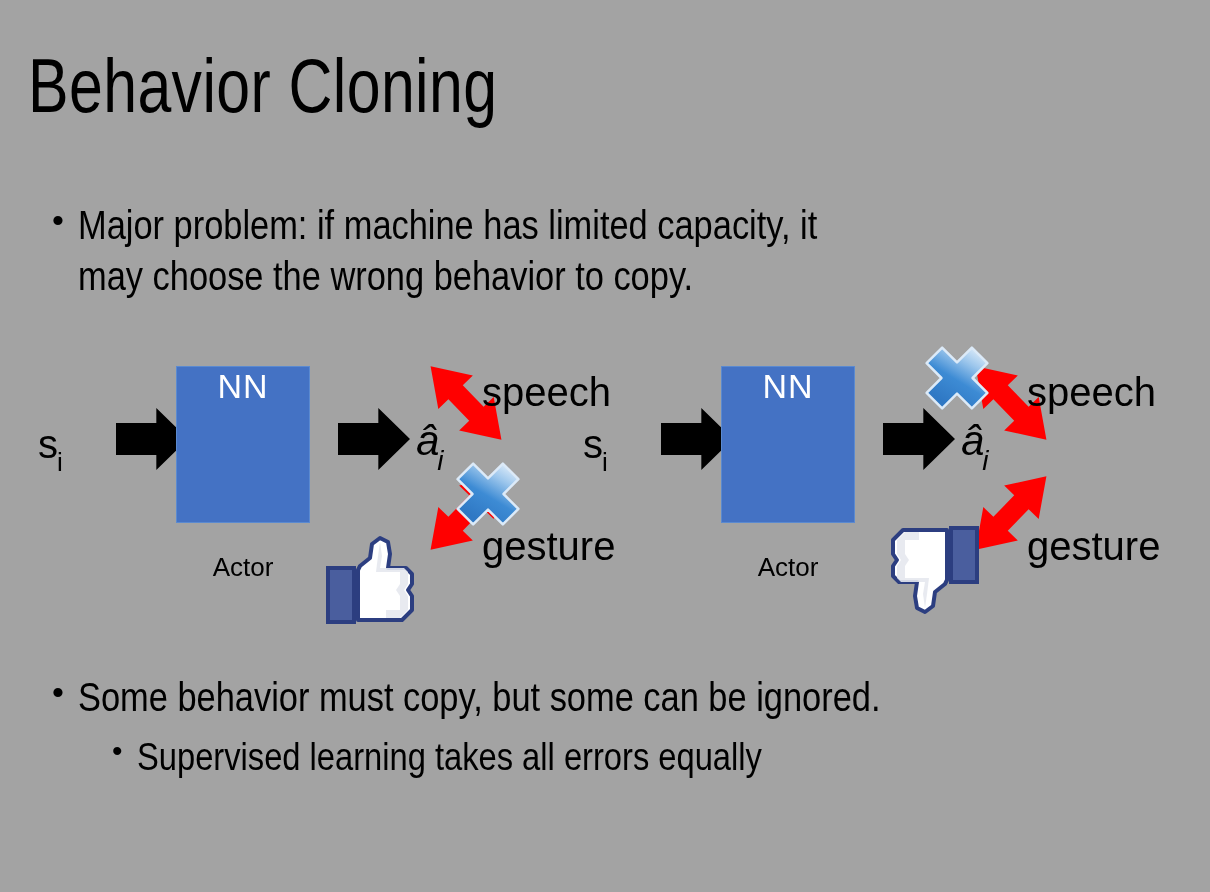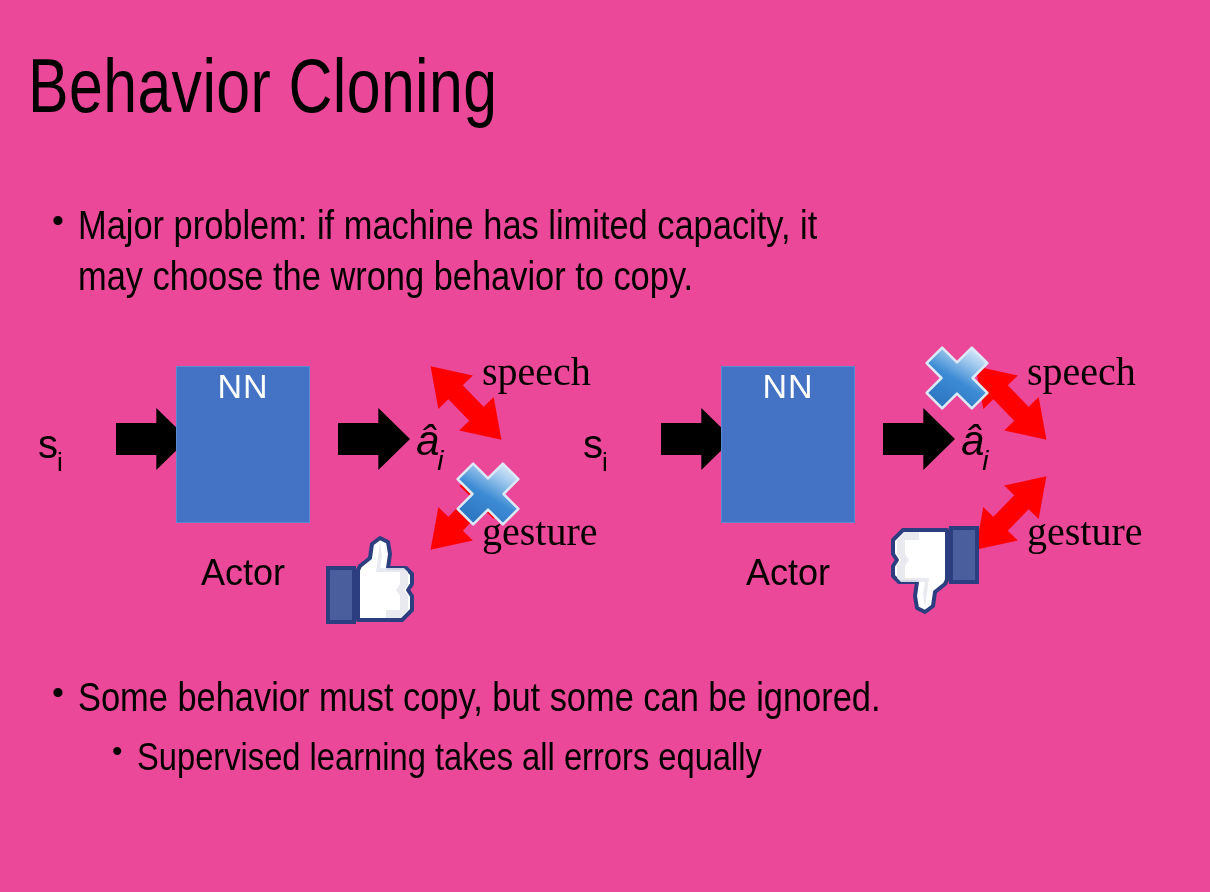--- a/index.html
+++ b/index.html
@@ -9,21 +9,21 @@
     background: #ffffff;
   }
   body {
     font-family: "Liberation Sans", sans-serif;
     color: #000000;
   }
   #slide {
     position: relative;
     width: 1210px;
     height: 892px;
-    background: #ec4899;
+    background: #a3a3a3;
     overflow: hidden;
   }
 
   
   #slide-title {
     position: absolute;
     left: 28px;
     top: 46px;
     font-family: "Liberation Sans", sans-serif;
     font-size: 76px;
@@ -127,21 +127,21 @@
   }
 
   
   .actor-label {
     position: absolute;
     left: 156px;
     top: 222px;
     width: 134px;
     text-align: center;
     font-family: "Liberation Sans", sans-serif;
-    font-size: 36px;
+    font-size: 26px;
     color: #000000;
   }
 
   
   .action-label {
     position: absolute;
     left: 396px;
     top: 90px;
     font-family: Liberation Sans, sans-serif;
     font-style: italic;
@@ -163,28 +163,29 @@
   
   .red-arrow {
     position: absolute;
   }
   .arrow-speech  { left: 398px; top: 18px;  width: 96px; height: 110px; }
   .arrow-gesture { left: 398px; top: 128px; width: 96px; height: 110px; }
 
   
   .branch-label {
     position: absolute;
-    font-family: Liberation Serif, serif;
+    font-family: Liberation Sans, sans-serif;
     font-size: 40px;
     color: #000000;
     line-height: 1;
     white-space: nowrap;
+    margin-top: 20px;
   }
   .label-speech  { left: 462px; top: 22px; }
-  .label-gesture { left: 462px; top: 182px; }
+  .label-gesture { left: 462px; top: 176px; }
 
   
   .x-marker {
     position: absolute;
     width: 72px;
     height: 72px;
   }
   .x-on-gesture { left: 432px; top: 128px; }
   .x-on-speech  { left: 356px; top: 12px; }
 

